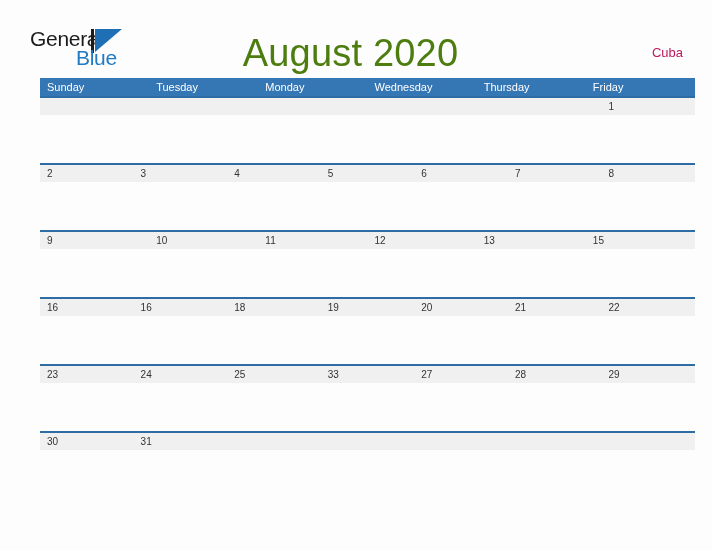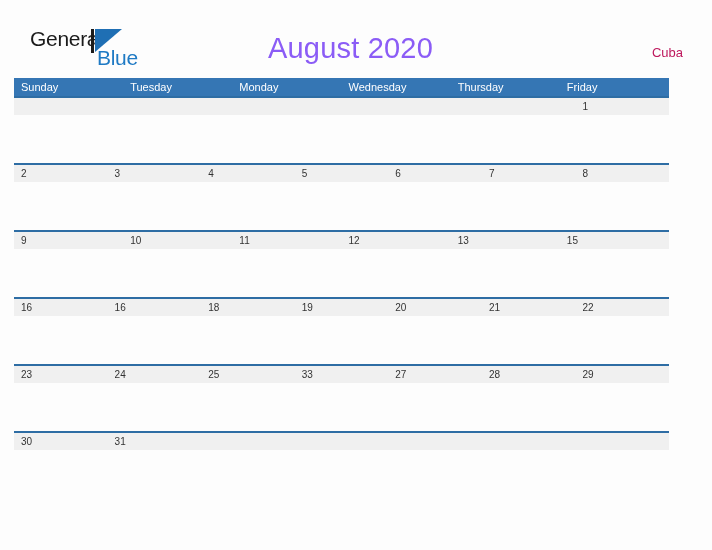--- a/index.html
+++ b/index.html
@@ -50,21 +50,20 @@
   }
   .logo-blue {
     position: absolute;
     left: 46px;
     top: 19px;
     font-size: 21px;
     letter-spacing: -0.3px;
     color: #1f7ac4;
     font-family: "Liberation Sans", sans-serif;
     line-height: 22px;
-    margin-left: 21px;
   }
   .logo-mark {
     position: absolute;
     left: 61px;
     top: 1px;
     width: 32px;
     height: 24px;
   }
   .logo-mark .bar {
     position: absolute;
@@ -83,40 +82,40 @@
     border-top: 23px solid #1f6fb4;
     border-right: 27px solid transparent;
   }
 
   .title {
     position: absolute;
     left: 0;
     top: 32px;
     width: 701px;
     text-align: center;
-    font-size: 29px;
-    color: #8b5cf6;
+    font-size: 38px;
+    color: #4d7c0f;
     font-family: "Liberation Sans", sans-serif;
     font-weight: normal;
     letter-spacing: 0.2px;
   }
 
   .region {
     position: absolute;
     right: 29px;
     top: 45px;
     font-size: 13px;
     color: #be185d;
     font-family: "Liberation Sans", sans-serif;
   }
 
   
   .calendar {
     position: absolute;
-    left: 14px;
+    left: 40px;
     top: 78px;
     width: 655px;
   }
 
   .dow-row {
     display: flex;
     width: 655px;
     height: 18px;
     background: #3576b4;
   }

